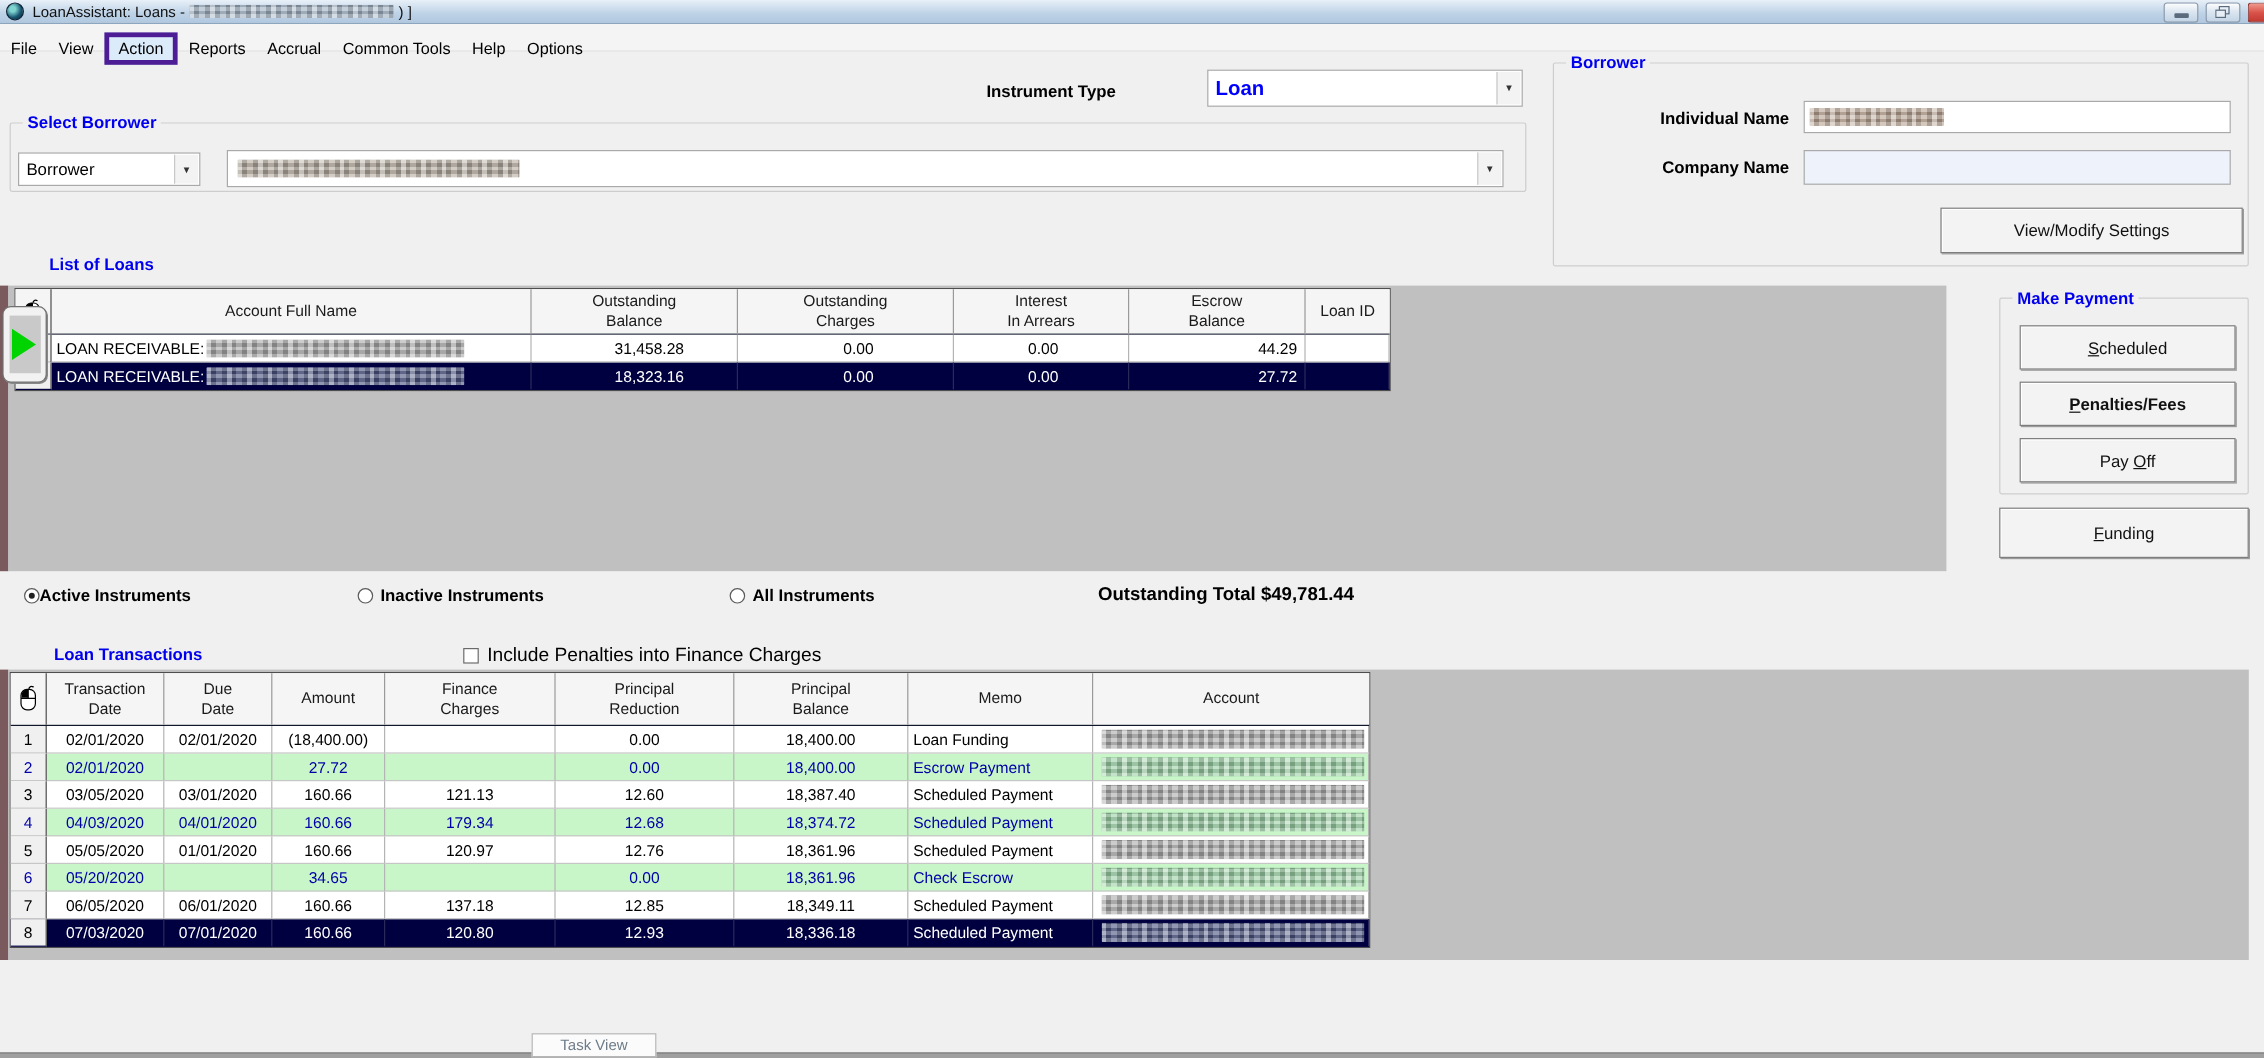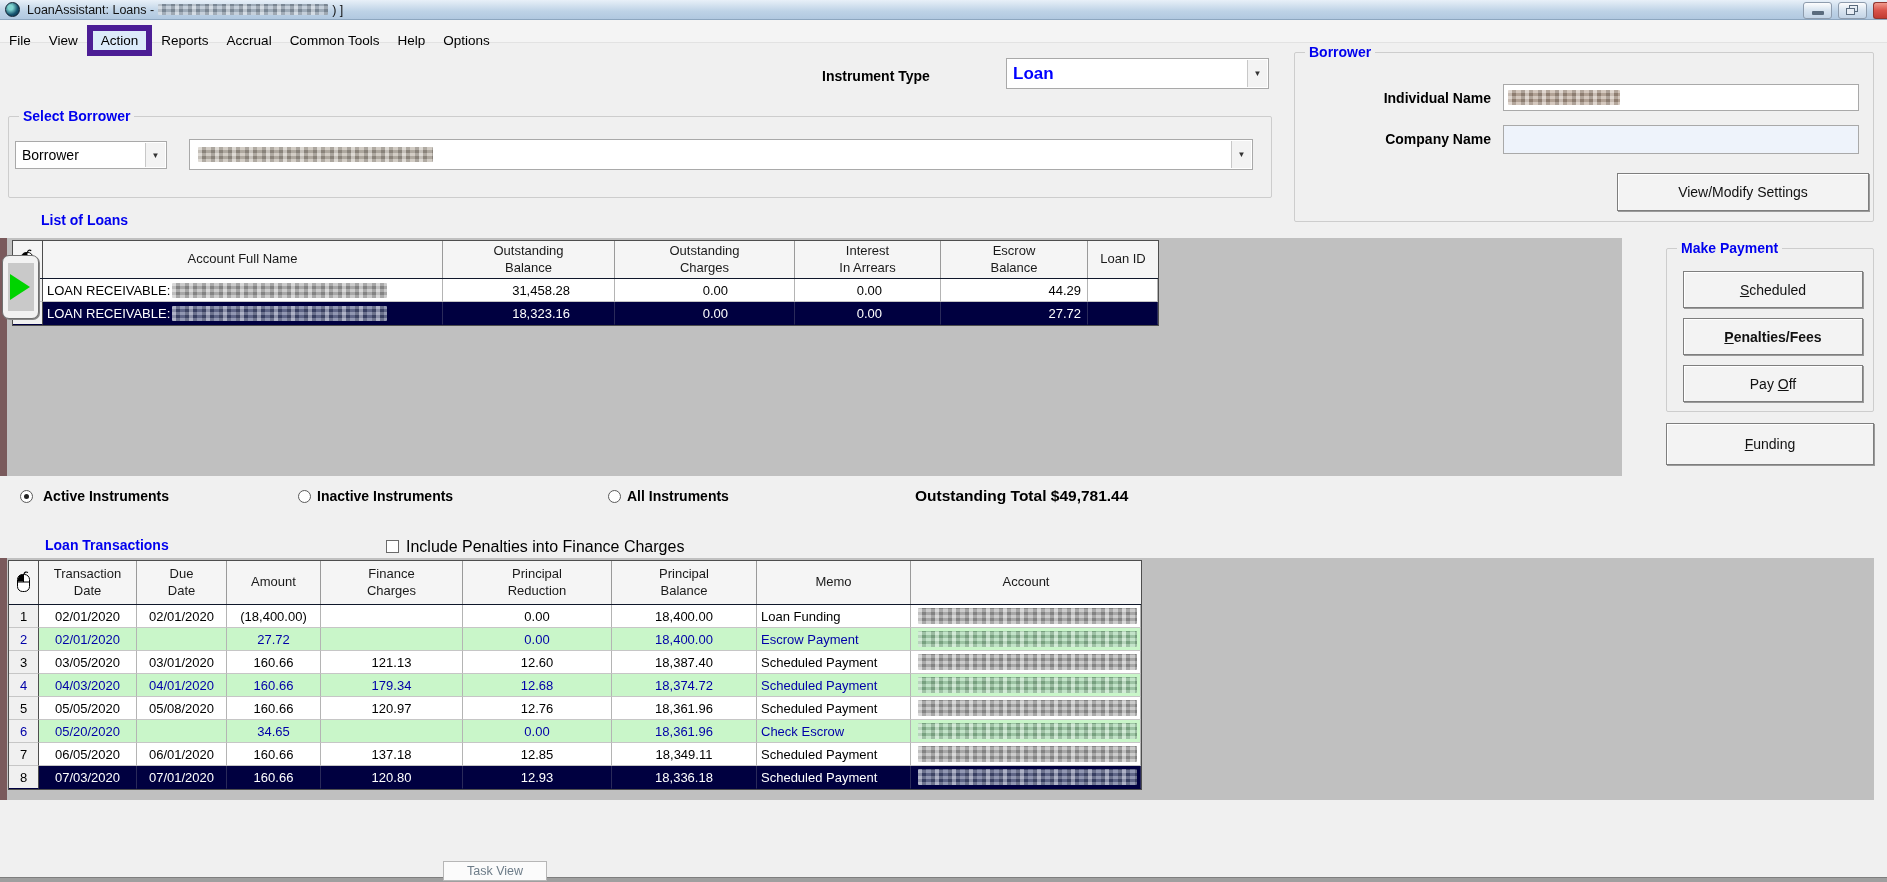--- a/index.html
+++ b/index.html
@@ -18,21 +18,21 @@
   .title-text { font-size:12.5px; color:#111; display:flex; align-items:center; gap:4px; }
   .winbtns { position:absolute; right:0; top:2px; display:flex; gap:6px; }
   .winbtn { width:29px; height:17px; border:1px solid #8e9cad; border-radius:3px;
     background:linear-gradient(#fdfdfd,#dbe6f1 45%,#c3d4e6); display:flex; align-items:center; justify-content:center; }
   .winbtn.close { width:14px; background:linear-gradient(#f09a8d,#d9534a 50%,#c23b32); border-color:#93362f; border-right:none; border-radius:3px 0 0 3px; }
   .min-glyph { width:12px; height:4px; background:#5a6b7d; border-radius:1px; margin-top:5px; }
   
   .menubar { position:absolute; left:0; top:20px; width:1887px; height:23px; background:#f4f4f4;
     border-bottom:1px solid #e2e2e2; display:flex; align-items:center; font-size:13.5px; }
   .menu-item { padding:3px 9px; margin-top:18px; }
-  .menu-item.active { background:#dcebfa; border:6px solid #4c1d95; padding:2px 8px; }
+  .menu-item.active { background:#dcebfa; border:4px solid #4c1d95; padding:2px 8px; }
   
   .bluehead { color:#0000ee; font-weight:bold; font-size:14px;padding-left:25px; }
   .boldlabel { font-weight:bold; font-size:14px; }
   .groupbox { position:absolute; border:1px solid #cdcdcd; border-radius:2px; }
   .groupbox .legend { position:absolute; top:-9px; left:10px; background:#f0f0f0; padding:0 4px; }
   .field { background:#fff; border:1px solid #a9a9a9; position:absolute; display:flex; align-items:center; }
   .combo-arrow { position:absolute; right:1px; top:1px; bottom:1px; width:20px; background:#f3f3f3;
     border-left:1px solid #c8c8c8; display:flex; align-items:center; justify-content:center;
     font-size:8px; color:#333; }
   .btn { position:absolute; background:#f3f3f3; border:1px solid #7e7e7e;
@@ -136,21 +136,21 @@
     <div class="field" style="left:208px;top:31px;width:356px;height:27px;">
       <span class="redact tan" style="width:112px;margin-left:4px;"></span>
     </div>
     <div class="boldlabel" style="position:absolute;left:46px;top:78px;width:150px;text-align:right;">Company Name</div>
     <div class="field" style="left:208px;top:72px;width:356px;height:29px;background:#eef3fb;"></div>
     <div class="btn" style="left:322px;top:120px;width:252px;height:38px;">
       <span>View/Modify Settings</span>
     </div>
   </div>
 
-  <div class="groupbox" style="left:8px;top:116px;width:1264px;height:82px;">
+  <div class="groupbox" style="left:8px;top:102px;width:1264px;height:58px;">
     <div class="legend bluehead">Select Borrower</div>
     <div class="field" style="left:6px;top:24px;width:152px;height:28px;">
       <span style="font-size:14px;padding-left:6px;">Borrower</span>
       <div class="combo-arrow">▼</div>
     </div>
     <div class="field" style="left:180px;top:22px;width:1064px;height:31px;">
       <span class="redact" style="width:235px;margin-left:8px;background-color:#b5aca0;"></span>
       <div class="combo-arrow">▼</div>
     </div>
   </div>
@@ -224,21 +224,21 @@
     </div>
     <div class="btn" style="left:16px;top:116px;width:180px;height:37px;">
       <span><span>Pay </span><u>O</u><span>ff</span></span>
     </div>
   </div>
   <div class="btn" style="left:1666px;top:423px;width:208px;height:42px;">
     <span><u>F</u><span>unding</span></span>
   </div>
 
   <div id="filter-row" style="position:absolute;left:0;top:488px;width:1450px;height:22px;">
-      <div style="position: absolute; left: 20px; top: 0px; display: flex; align-items: center; gap: 10px;">
+      <div style="position: absolute; left: 20px; top: 0px; display: flex; align-items: center; gap: 0;">
         <div class="radio on"></div>
         <span class="boldlabel">Active Instruments</span>
       </div>
       <div style="position: absolute; left: 298px; top: 0px; display: flex; align-items: center; gap: 6px;">
         <div class="radio"></div>
         <span class="boldlabel">Inactive Instruments</span>
       </div>
       <div style="position: absolute; left: 608px; top: 0px; display: flex; align-items: center; gap: 6px;">
         <div class="radio"></div>
         <span class="boldlabel">All Instruments</span>
@@ -329,21 +329,21 @@
             <div class="gcell tc5">12.68</div>
             <div class="gcell tc6">18,374.72</div>
             <div class="gcell left tc7">Scheduled Payment</div>
             <div class="gcell left tc8">
               <span class="redact fill"></span>
             </div>
           </div>
           <div class="grow" style="height: 23px;">
             <div class="gcell selcol tc0">5</div>
             <div class="gcell tc1">05/05/2020</div>
-            <div class="gcell tc2">05/08/2020</div>
+            <div class="gcell tc2">01/01/2020</div>
             <div class="gcell tc3">160.66</div>
             <div class="gcell tc4">120.97</div>
             <div class="gcell tc5">12.76</div>
             <div class="gcell tc6">18,361.96</div>
             <div class="gcell left tc7">Scheduled Payment</div>
             <div class="gcell left tc8">
               <span class="redact fill"></span>
             </div>
           </div>
           <div class="grow hl" style="height: 23px;">

